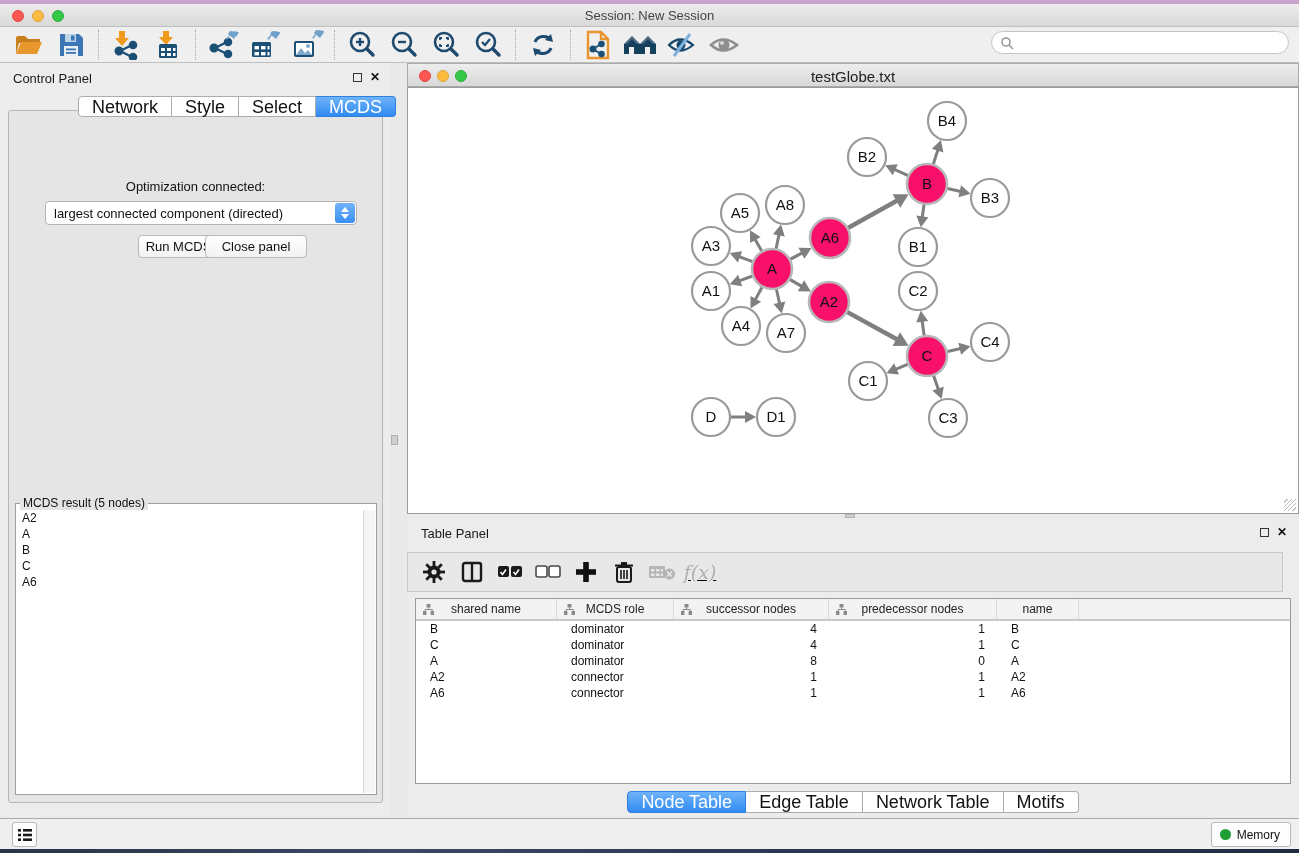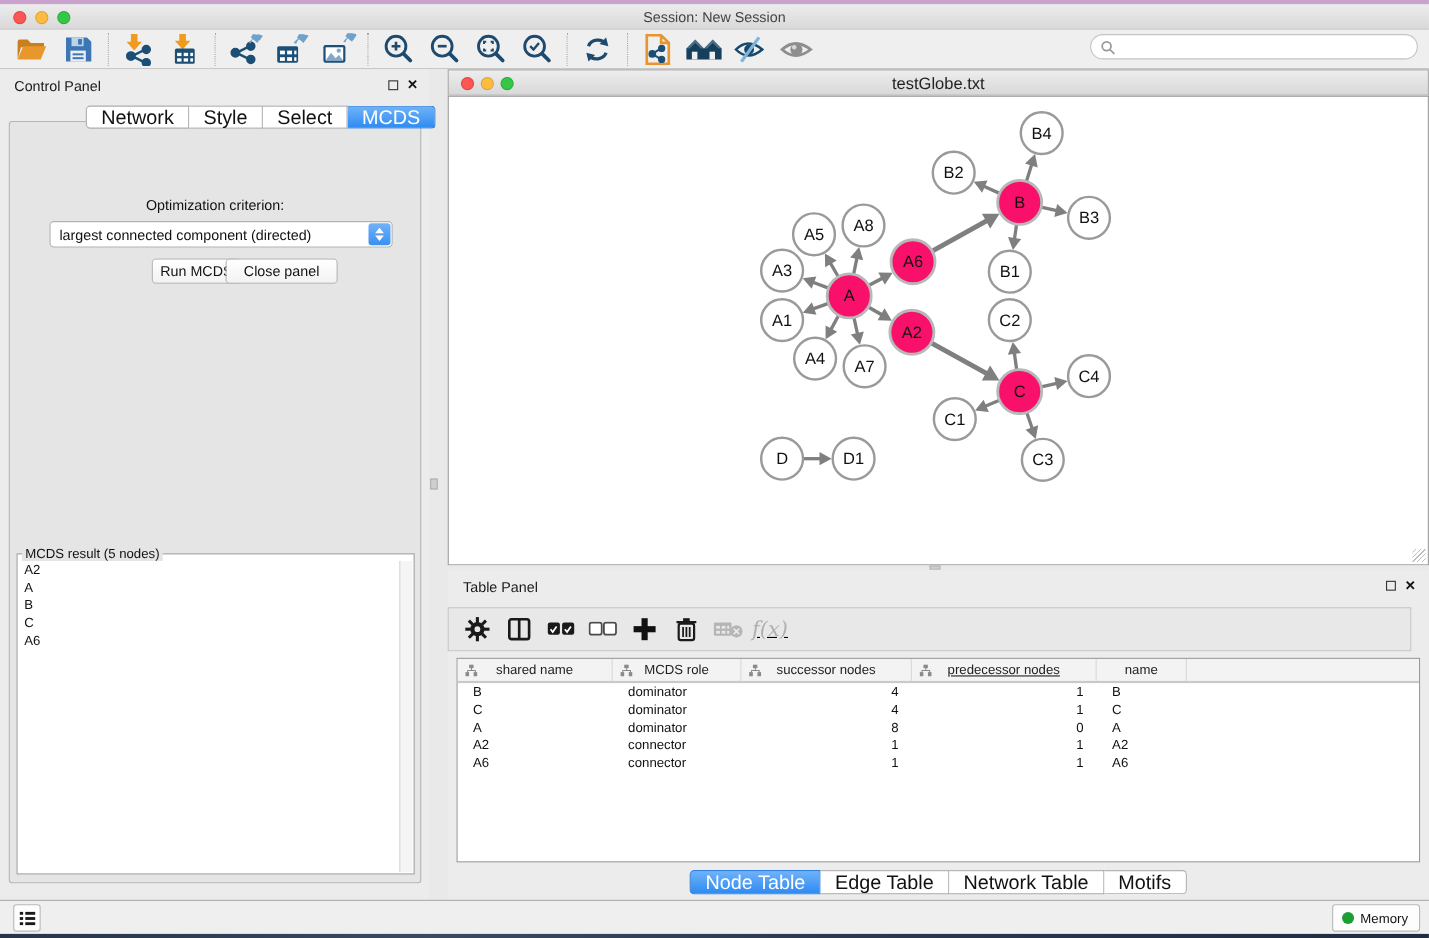--- a/index.html
+++ b/index.html
@@ -332,21 +332,21 @@
         <span class="float-icon"></span>
         <span class="close-icon"></span>
       </div>
       <div class="seg-tabs">
           <span class="seg-tab">Network</span>
           <span class="seg-tab">Style</span>
           <span class="seg-tab">Select</span>
           <span class="seg-tab active">MCDS</span>
         </div>
       <div class="cpanel-inner">
-        <div class="opt-label">Optimization criterion:</div>
+        <div class="opt-label">Optimization connected:</div>
         <div class="criterion">
           <span>largest connected component (directed)</span>
           <span class="stepper">
             <span class="up"></span>
               <span class="down"></span>
           </span>
         </div>
         <div class="cp-btn btn-run">Run MCDS</div>
         <div class="cp-btn btn-close">Close panel</div>
         <div class="result-box">
@@ -619,21 +619,21 @@
               <svg class="hicon" width="11" height="11" viewBox="0 0 11 11">
                 <g fill="#8A8A8A">
                   <rect x="3.5" y="0" width="4" height="3.4"></rect>
                   <rect x="0" y="7" width="3.4" height="4"></rect>
                   <rect x="7.6" y="7" width="3.4" height="4"></rect>
                   <path d="M5.2 3 h0.9 v2 h3.5 v2.2 h-0.9 V6 H2.6 v1.2 h-0.9 V5 h3.5 Z"></path>
                 </g>
               </svg>
               <span>successor nodes</span>
             </div>
-            <div class="th" style="width: 168px; text-decoration: underline;">
+            <div class="th" style="width: 168px;">
               <svg class="hicon" width="11" height="11" viewBox="0 0 11 11">
                 <g fill="#8A8A8A">
                   <rect x="3.5" y="0" width="4" height="3.4"></rect>
                   <rect x="0" y="7" width="3.4" height="4"></rect>
                   <rect x="7.6" y="7" width="3.4" height="4"></rect>
                   <path d="M5.2 3 h0.9 v2 h3.5 v2.2 h-0.9 V6 H2.6 v1.2 h-0.9 V5 h3.5 Z"></path>
                 </g>
               </svg>
               <span>predecessor nodes</span>
             </div>

